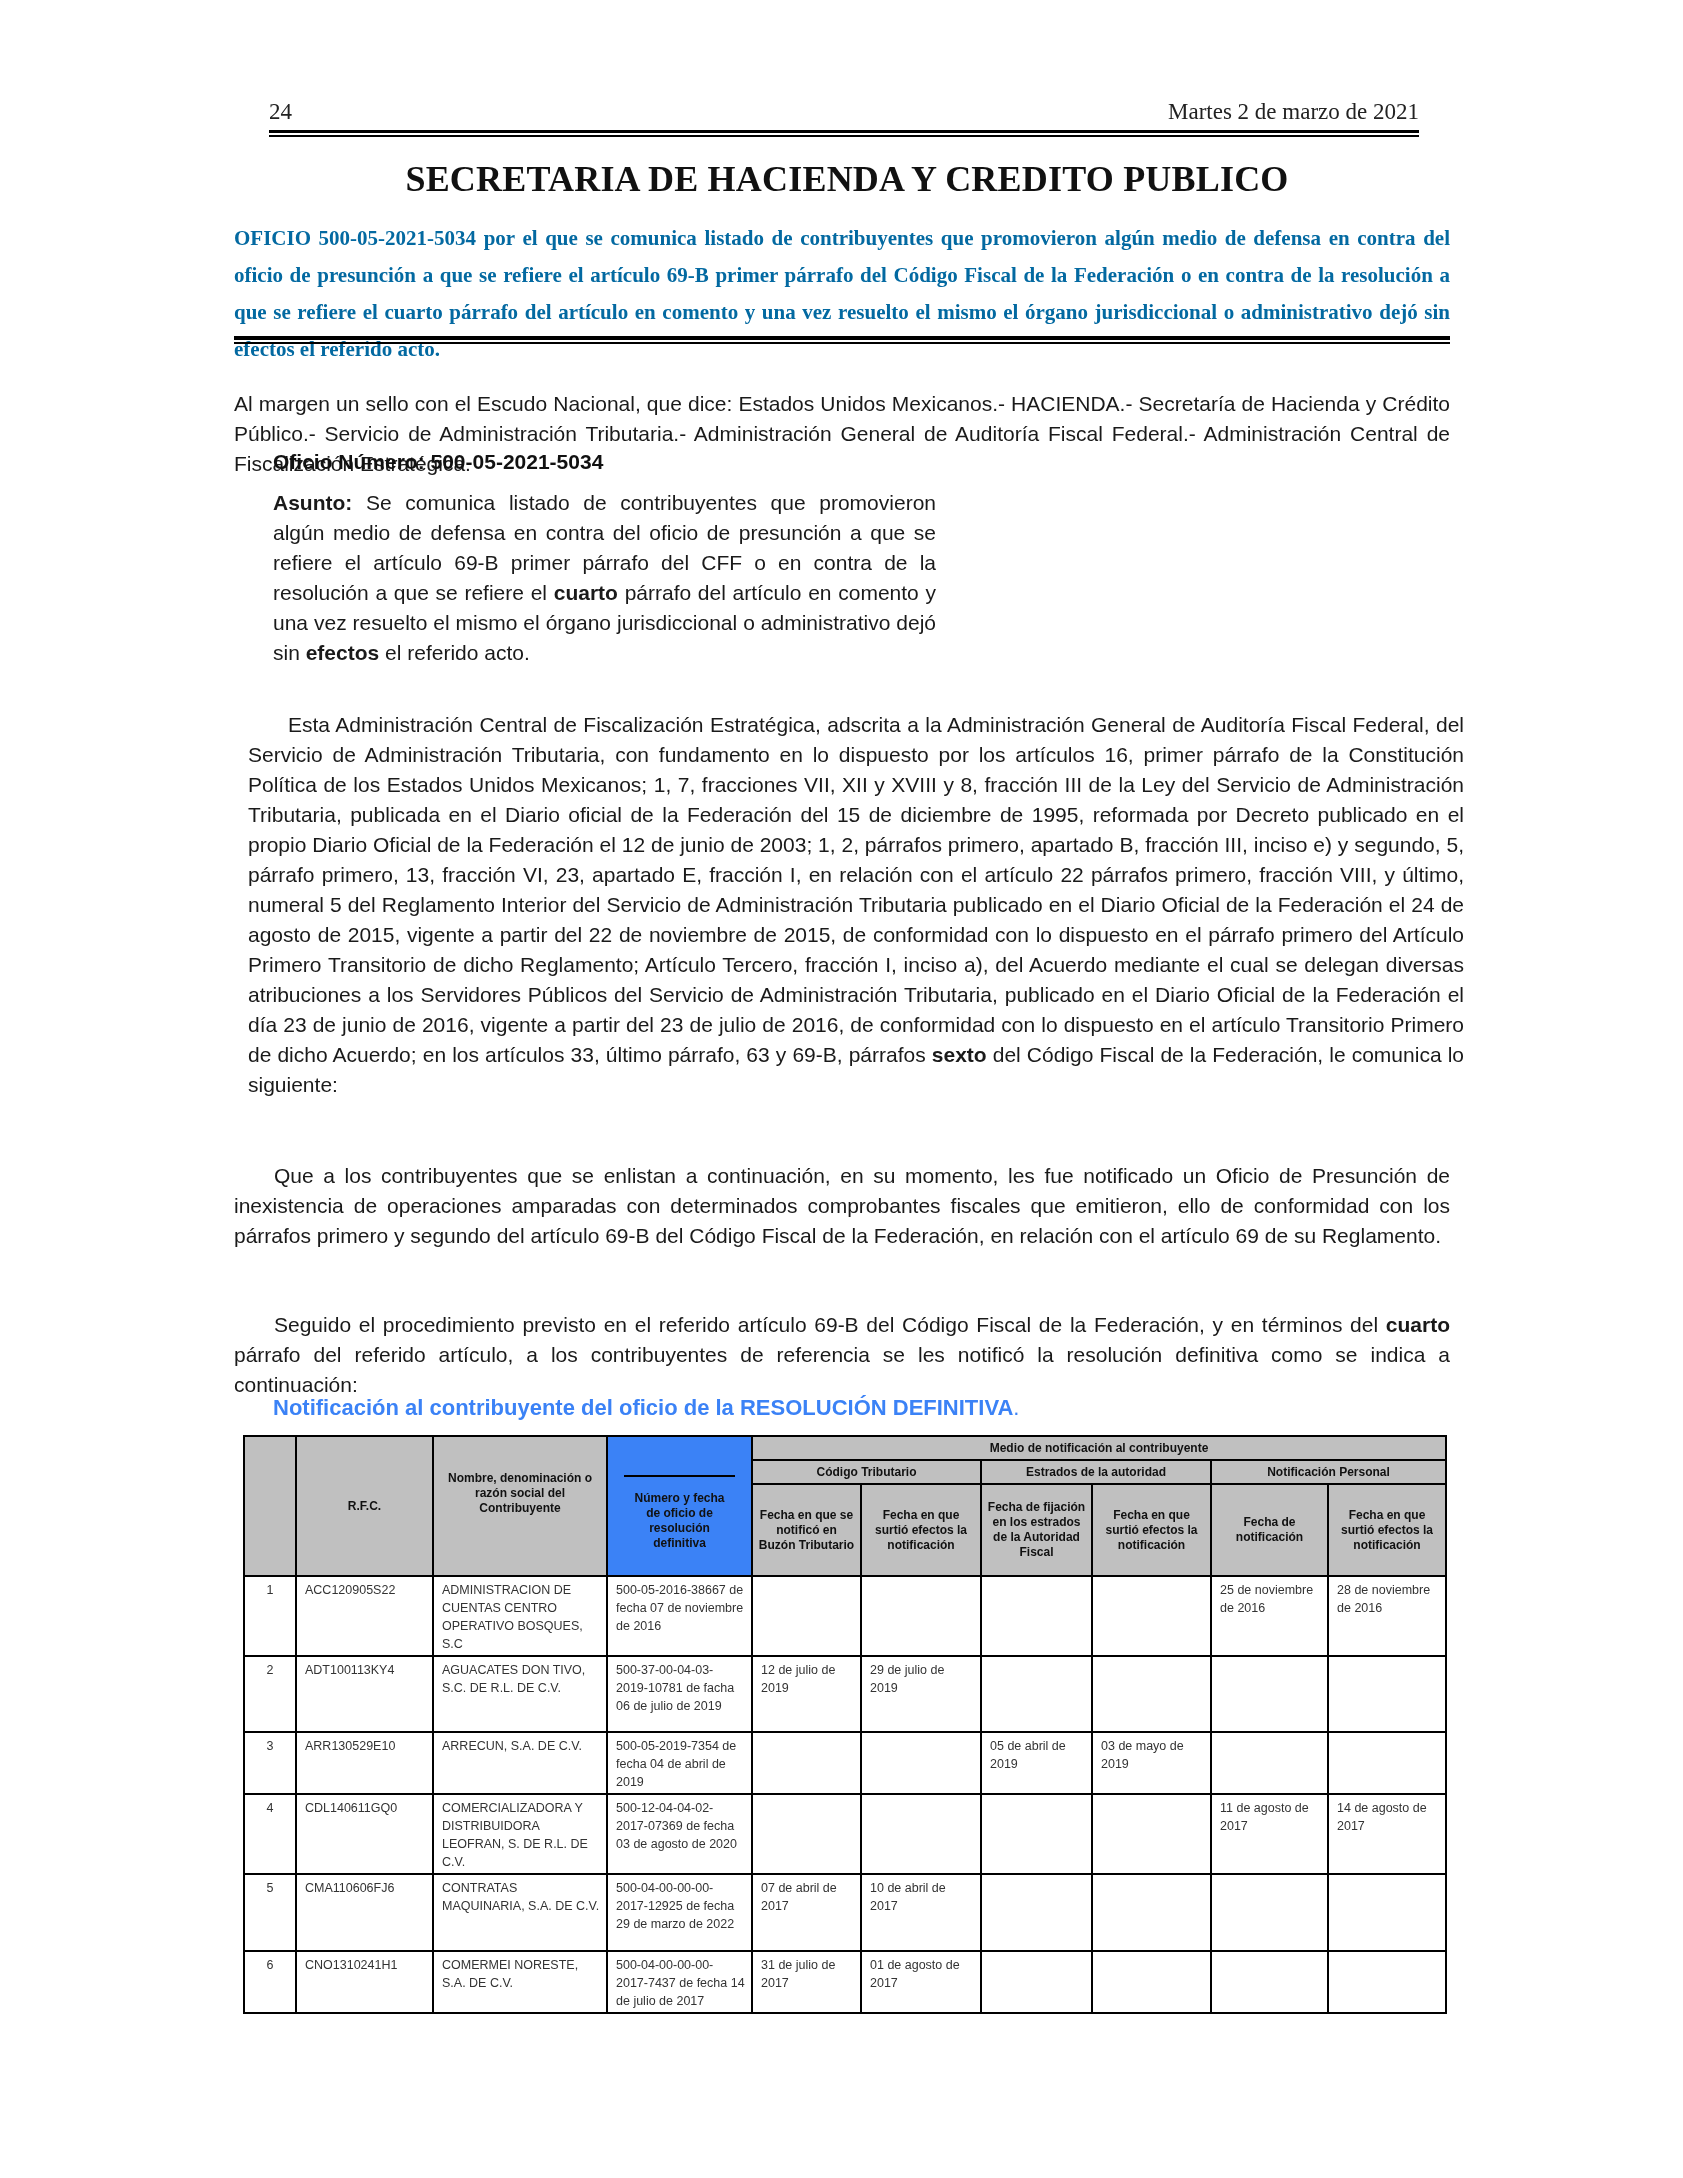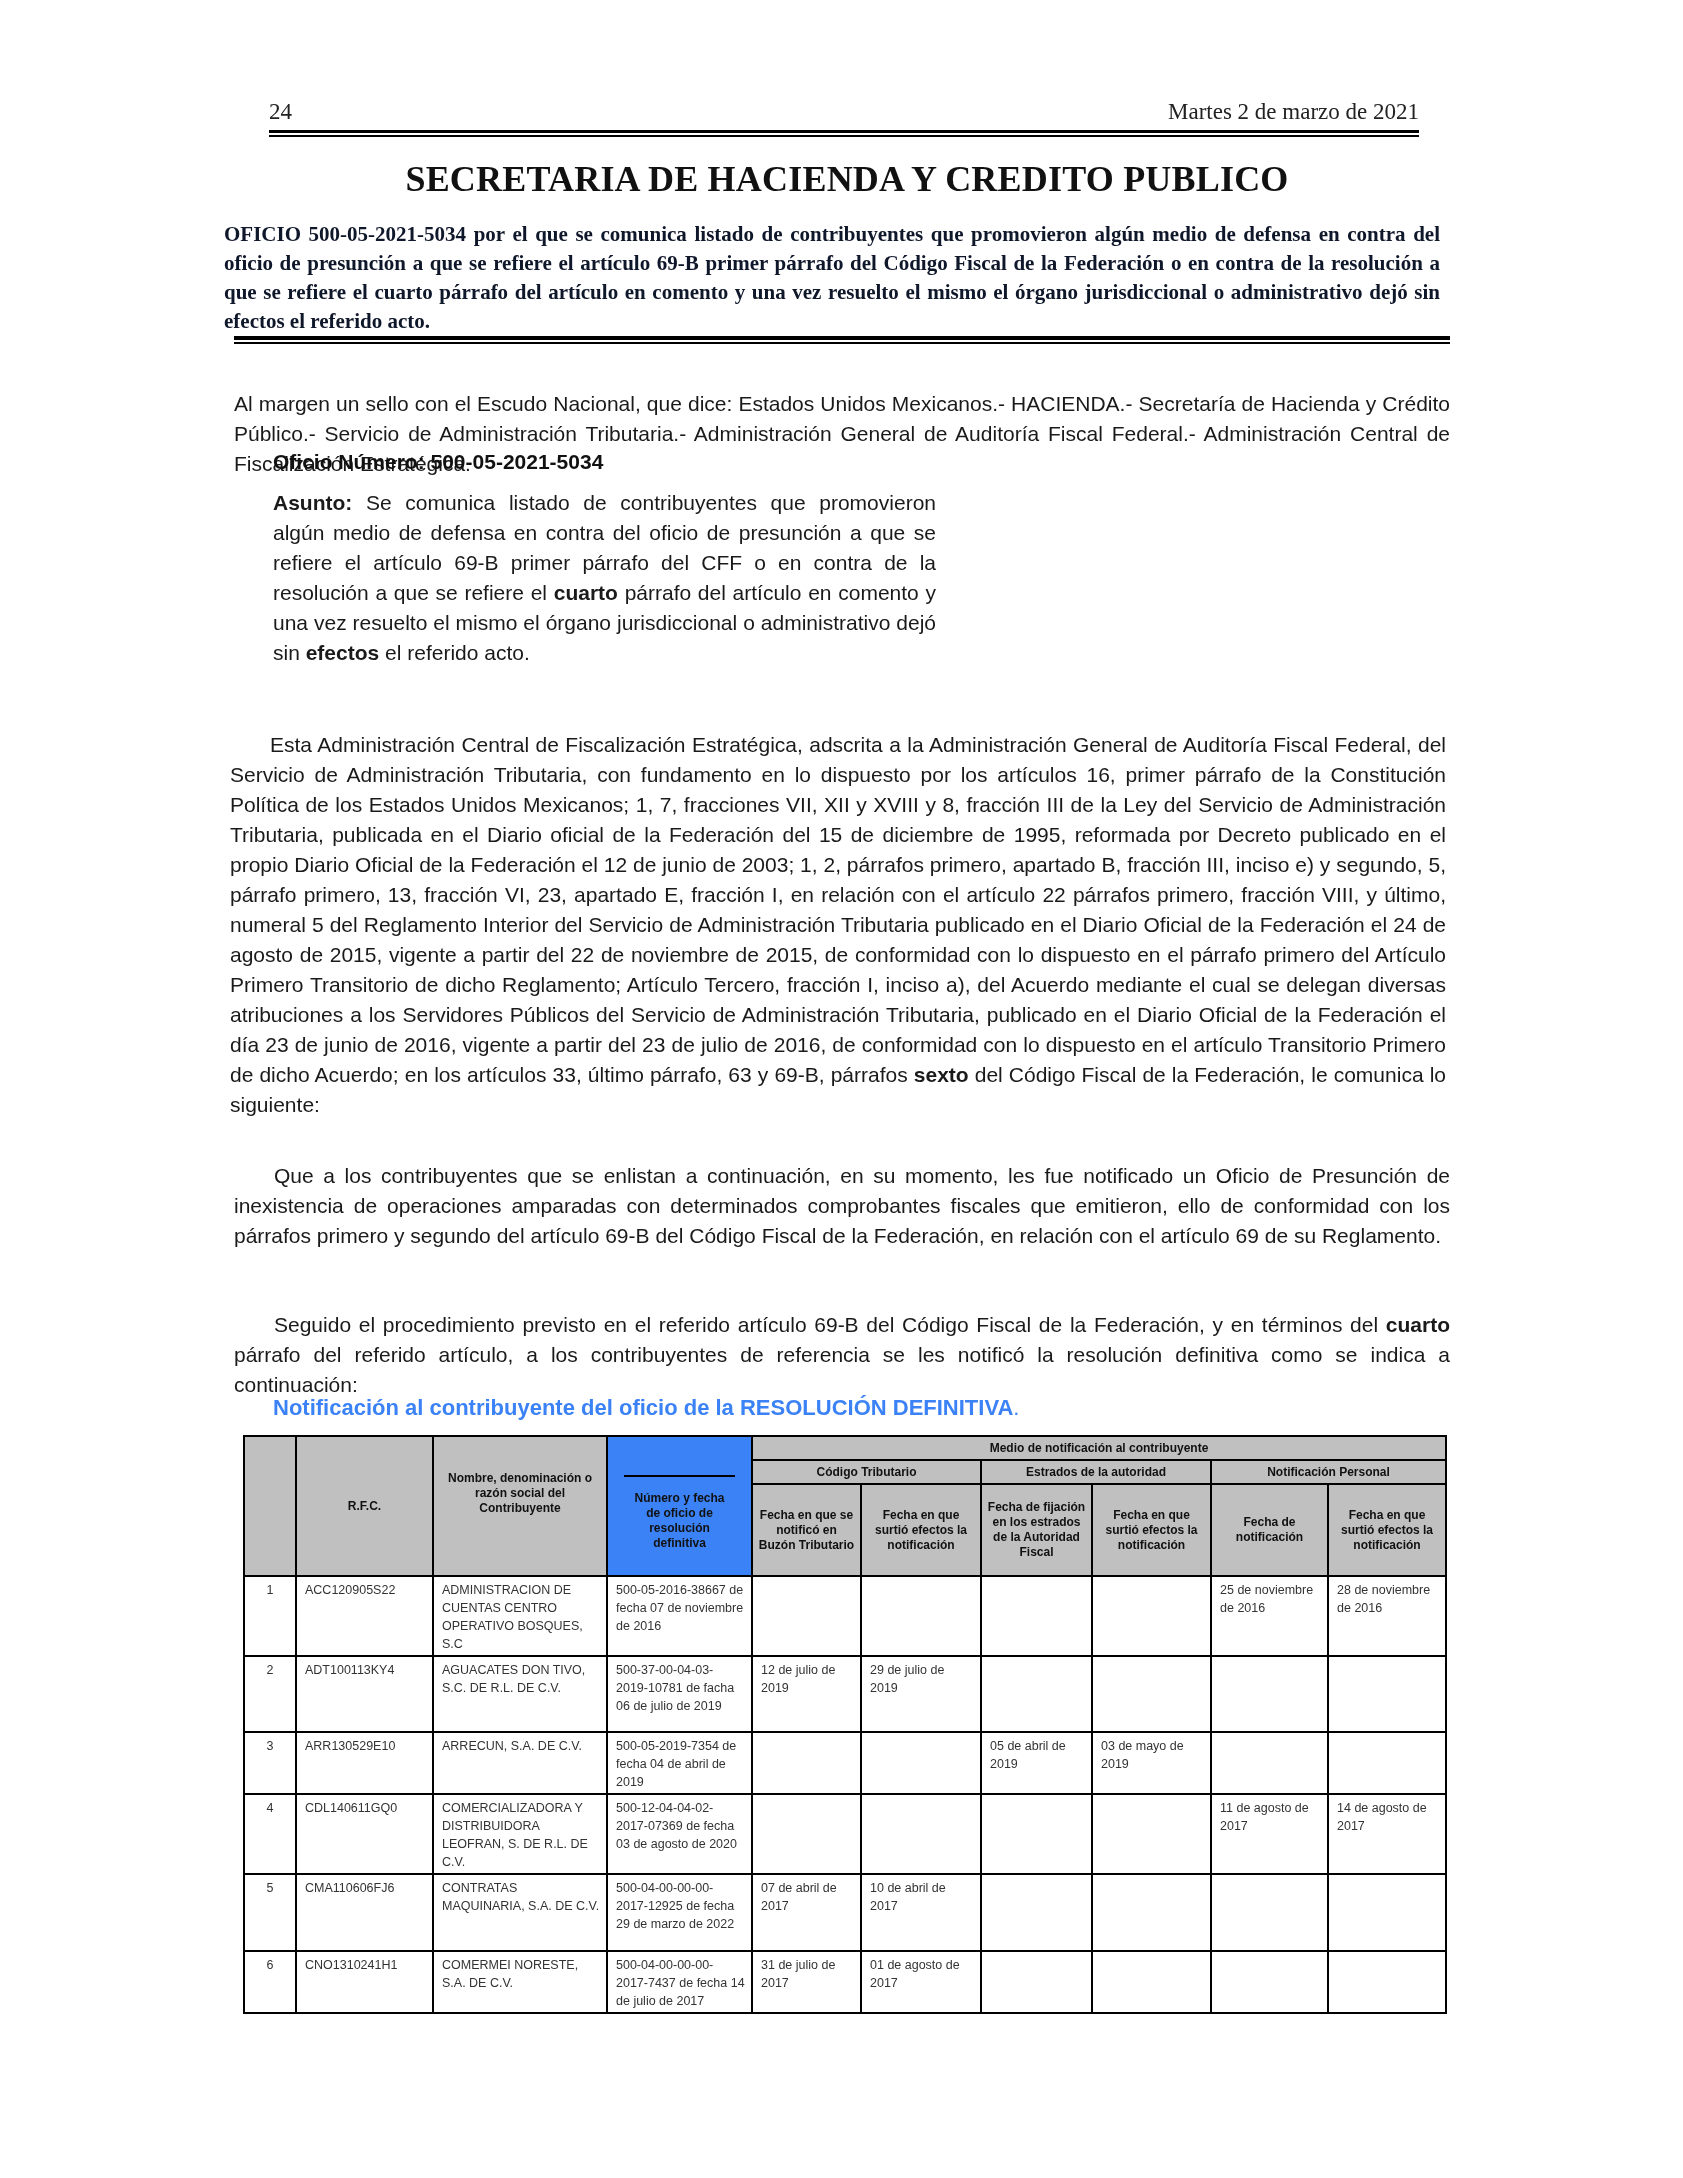--- a/index.html
+++ b/index.html
@@ -9,29 +9,29 @@
   .running-head { position: absolute; left: 269px; top: 99px; width: 1150px; height: 30px;
     font-family: "Liberation Serif", serif; font-size: 23px; color: #222; }
   .running-head .pg { position: absolute; left: 0; top: 0; }
   .running-head .ctr { position: absolute; left: 0; right: 0; top: 0; text-align: center; }
   .running-head .dt { position: absolute; right: 0; top: 0; }
   .double-rule { position: absolute; left: 269px; width: 1150px; background: #000; }
 
   .section-title { position: absolute; left: 238px; width: 1218px; top: 158px; text-align: center;
     font-family: "Liberation Serif", serif; font-weight: bold; font-size: 36px; letter-spacing: 0.2px; color: #111; }
 
-  .decree-title { position: absolute; left: 224px; top: 220px; width: 1216px;
-    font-family: "Liberation Serif", serif; font-weight: bold; font-size: 21px; line-height: 29px;
-    text-align: justify; color: #0f172a; }
+  .decree-title { position: absolute; left: 234px; top: 220px; width: 1216px;
+    font-family: "Liberation Serif", serif; font-weight: bold; font-size: 21px; line-height: 37px;
+    text-align: justify; color: #0369a1; }
 
   .body-text { font-family: "Liberation Sans", sans-serif; font-size: 21px; line-height: 30px; text-align: justify; color: #1a1a1a; }
   .p-margin { position: absolute; left: 234px; top: 349px; width: 1216px; margin-top: 40px; }
   .oficio-num { position: absolute; left: 273px; top: 450px; font-weight: bold; font-size: 21px; }
   .asunto { position: absolute; left: 273px; top: 488px; width: 663px; }
-  .p1 { position: absolute; left: 230px; top: 710px; width: 1216px; text-indent: 40px; margin-top: 20px; }
+  .p1 { position: absolute; left: 248px; top: 710px; width: 1216px; text-indent: 40px; }
   .p2 { position: absolute; left: 234px; top: 1161px; width: 1216px; text-indent: 40px; }
   .p3 { position: absolute; left: 234px; top: 1310px; width: 1216px; text-indent: 40px; }
   .notif-heading { position: absolute; left: 273px; top: 1395px; font-size: 22px; font-weight: bold; color: #3b82f6; }
 
   table.tbl { position: absolute; left: 243px; top: 1435px; border-collapse: collapse; table-layout: fixed;
     font-family: "Liberation Sans", sans-serif; }
   table.tbl td, table.tbl th { border: 2.5px solid #000; vertical-align: top; }
   table.tbl th { background: #c0c0c0; font-weight: bold; font-size: 12px; line-height: 15px; text-align: center; vertical-align: middle; color: #111; padding: 2px 4px; }
   table.tbl td { font-size: 12.5px; line-height: 18px; color: #333; padding: 4px 6px 2px 8px; background: #fff; }
   table.tbl td.num { text-align: center; padding-left: 2px; padding-right: 2px; }

